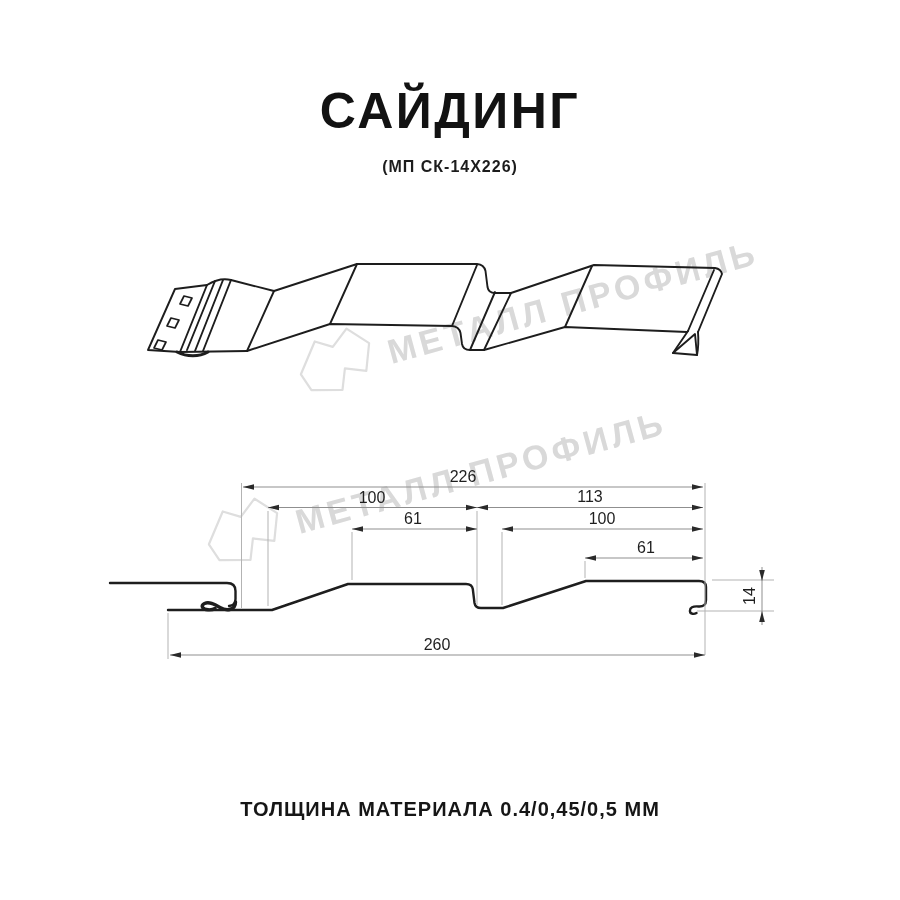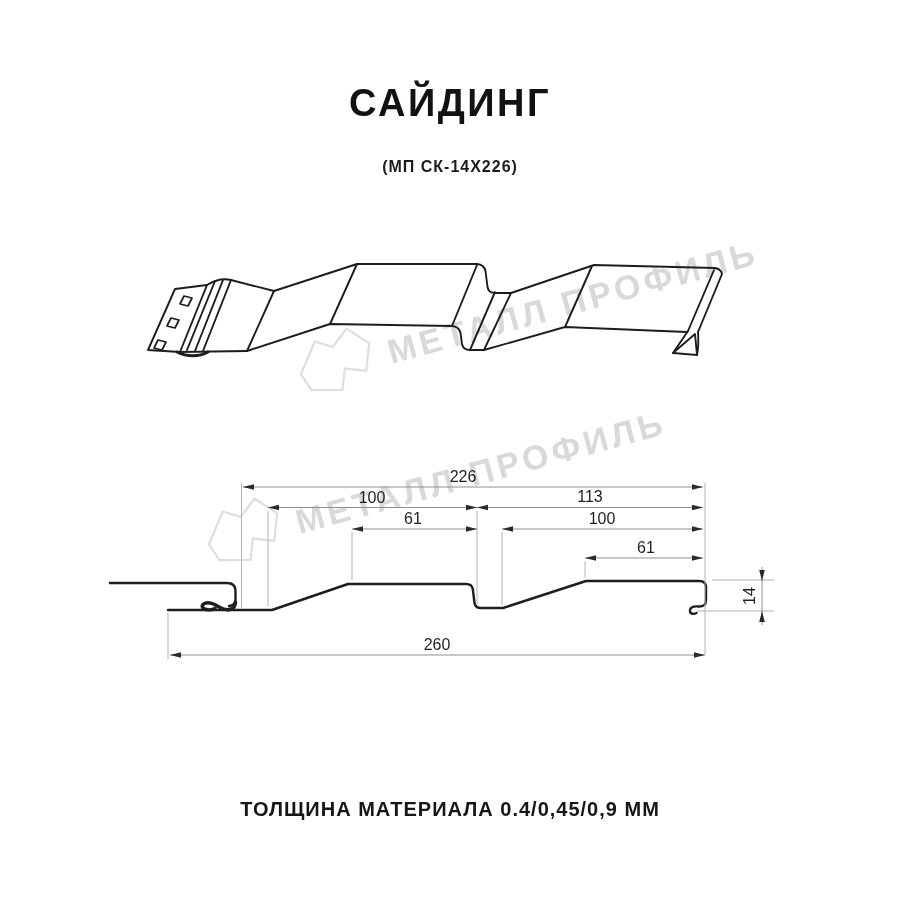--- a/index.html
+++ b/index.html
@@ -5,21 +5,21 @@
   html,body{margin:0;padding:0;}
   .page{
     position:relative;
     width:900px;height:900px;
     background:#ffffff;
     overflow:hidden;
     font-family:"Liberation Sans", sans-serif;
     color:#161616;
   }
   .hdr{position:absolute;left:0;width:900px;text-align:center;}
-  .title{top:82px;font-size:38px;font-weight:800;letter-spacing:2.5px;color:#121212;}
+  .title{top:82px;font-size:50px;font-weight:800;letter-spacing:2.5px;color:#121212;}
   .subtitle{top:132px;font-size:20px;font-weight:700;letter-spacing:1.5px;color:#181818;}
   .model{top:158px;font-size:16px;font-weight:700;letter-spacing:1px;color:#1c1c1c;}
   .footer{top:798px;font-size:20px;font-weight:600;letter-spacing:1px;color:#161616;}
   svg{position:absolute;left:0;top:0;}
   .wm-text{
     font-family:"Liberation Sans", sans-serif;
     font-size:34px;font-weight:700;letter-spacing:4px;
     fill:#d9d9d9;
   }
   .dim-text{
@@ -141,15 +141,15 @@
         <text class="dim-text" x="413" y="524">61</text>
         <text class="dim-text" x="590" y="502">113</text>
         <text class="dim-text" x="602" y="524">100</text>
         <text class="dim-text" x="646" y="553">61</text>
         <text class="dim-text" transform="translate(755,596) rotate(-90)" x="0" y="0">14</text>
         <text class="dim-text" x="437" y="650">260</text>
       </g>
     </g>
   </svg>
 
-  <div class="hdr footer">ТОЛЩИНА МАТЕРИАЛА 0.4/0,45/0,9 ММ</div>
+  <div class="hdr footer">ТОЛЩИНА МАТЕРИАЛА 0.4/0,45/0,5 ММ</div>
 
 </div>
 
 </body></html>

